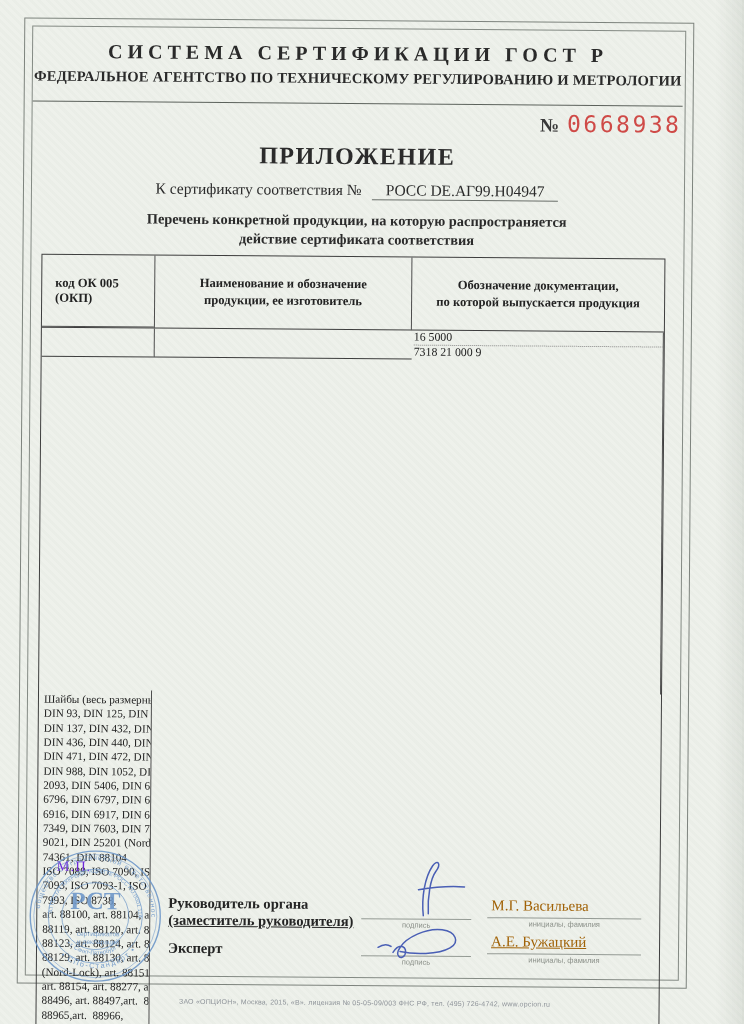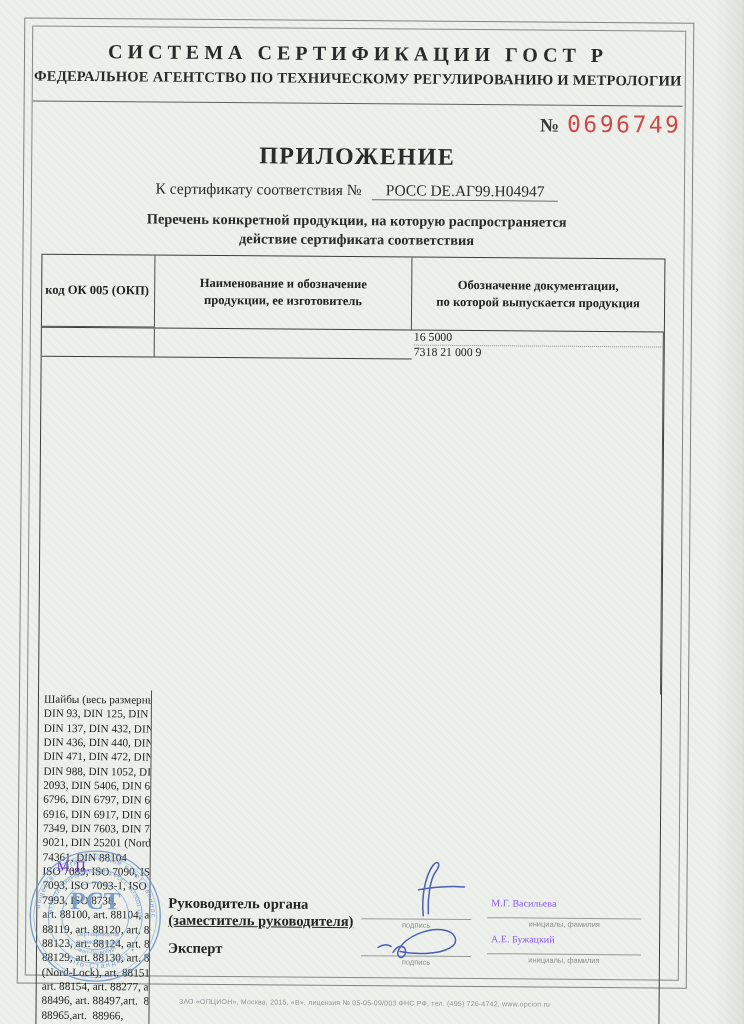--- a/index.html
+++ b/index.html
@@ -42,21 +42,21 @@
   .subtitle { position:absolute; left:0; top:211px; width:716px; text-align:center;
     font-size:14.4px; font-weight:bold; line-height:19px; color:#2b2b2b; }
 
   .cert-table { position:absolute; left:43px; top:256px; width:622px;
     display:grid; grid-template-columns:113px 257px 252px;
     border:1.6px solid #3e3e3e; }
   .cell { box-sizing:border-box; }
   .bR { border-right:1px solid #4e4e4e; }
   .hdr { height:73px; border-bottom:1.7px solid #3e3e3e; }
   .hdr-c1 { display:flex; flex-direction:column; }
-  .hdr-c1 .sub { flex:1; display:flex; align-items:center; padding-left:3px;
+  .hdr-c1 .sub { flex:1; display:flex; align-items:center; padding-left:13px;
     font-size:12.6px; font-weight:bold; }
   .hdr-c1 .sub.top { border-bottom:1px solid #4e4e4e; }
   .hdr-mid { display:flex; align-items:center; justify-content:center; text-align:center;
     white-space:pre-line; font-size:12.6px; font-weight:bold; line-height:17px; }
   .row1 { height:29px; border-bottom:1.4px solid #3e3e3e; overflow:hidden; }
   .code-cell { padding-left:2px; font-size:11.8px; line-height:13.5px; }
   .code-top { border-bottom:1px dotted #8a8a8a; display:block; }
   .row2 { height:362px; overflow:hidden; }
   .name-cell { white-space:pre; font-size:11.2px; line-height:14.35px; padding:2px 0 0 5px; }
 
@@ -68,23 +68,23 @@
   .rule.s1 { left:368px; top:918px; width:110px; }
   .rule.s2 { left:368px; top:955px; width:110px; }
   .rule.n1 { left:494px; top:916px; width:154px; }
   .rule.n2 { left:494px; top:952px; width:154px; }
   .tiny { position:absolute; font-family:"Liberation Sans", sans-serif; font-size:7.5px;
     color:#8b9089; text-align:center; }
   .tiny.c1 { left:368px; top:920px; width:110px; }
   .tiny.c2 { left:368px; top:957px; width:110px; }
   .tiny.c3 { left:494px; top:918px; width:154px; }
   .tiny.c4 { left:494px; top:954px; width:154px; }
-  .sig-name { position:absolute; left:498px; font-size:10px; color:#8b5cf6; }
+  .sig-name { position:absolute; left:498px; font-size:15px; color:#a16207; }
   .sig-name.n1 { top:896px; }
-  .sig-name.n2 { top:932px; }
+  .sig-name.n2 { top:932px;text-decoration:underline; }
 
   .mp-label { position:absolute; left:63px; top:860px; font-size:14.5px; letter-spacing:1px;
     color:#6d28d9; z-index:1; }
   .stamp-svg { position:absolute; left:33px; top:849px; z-index:2; opacity:0.9; }
   .sig-svg { position:absolute; left:355px; top:855px; z-index:2; }
 
   .imprint { position:absolute; left:0; top:999px; width:744px; text-align:center;
     font-family:"Liberation Sans", sans-serif; font-size:7px; color:#8f949a; letter-spacing:0.2px; }
 </style>
 </head>
@@ -96,21 +96,21 @@
 
     <div class="frame-outer"></div>
     <div class="frame-inner"></div>
 
     <div class="header-box">
       <div class="h1">СИСТЕМА СЕРТИФИКАЦИИ ГОСТ Р</div>
       <div class="h2">ФЕДЕРАЛЬНОЕ АГЕНТСТВО ПО ТЕХНИЧЕСКОМУ РЕГУЛИРОВАНИЮ И МЕТРОЛОГИИ</div>
     </div>
 
     <div class="doc-number">
-      <span class="no-sign">№</span><span class="no-digits">0696749</span>
+      <span class="no-sign">№</span><span class="no-digits">0668938</span>
     </div>
 
     <div class="doc-title">ПРИЛОЖЕНИЕ</div>
 
     <div class="cert-line">
       <span class="lbl">К сертификату соответствия №</span><span class="num">РОСС DE.АГ99.Н04947</span>
     </div>
 
     <div class="subtitle">
       <div>Перечень конкретной продукции,  на которую распространяется</div>

